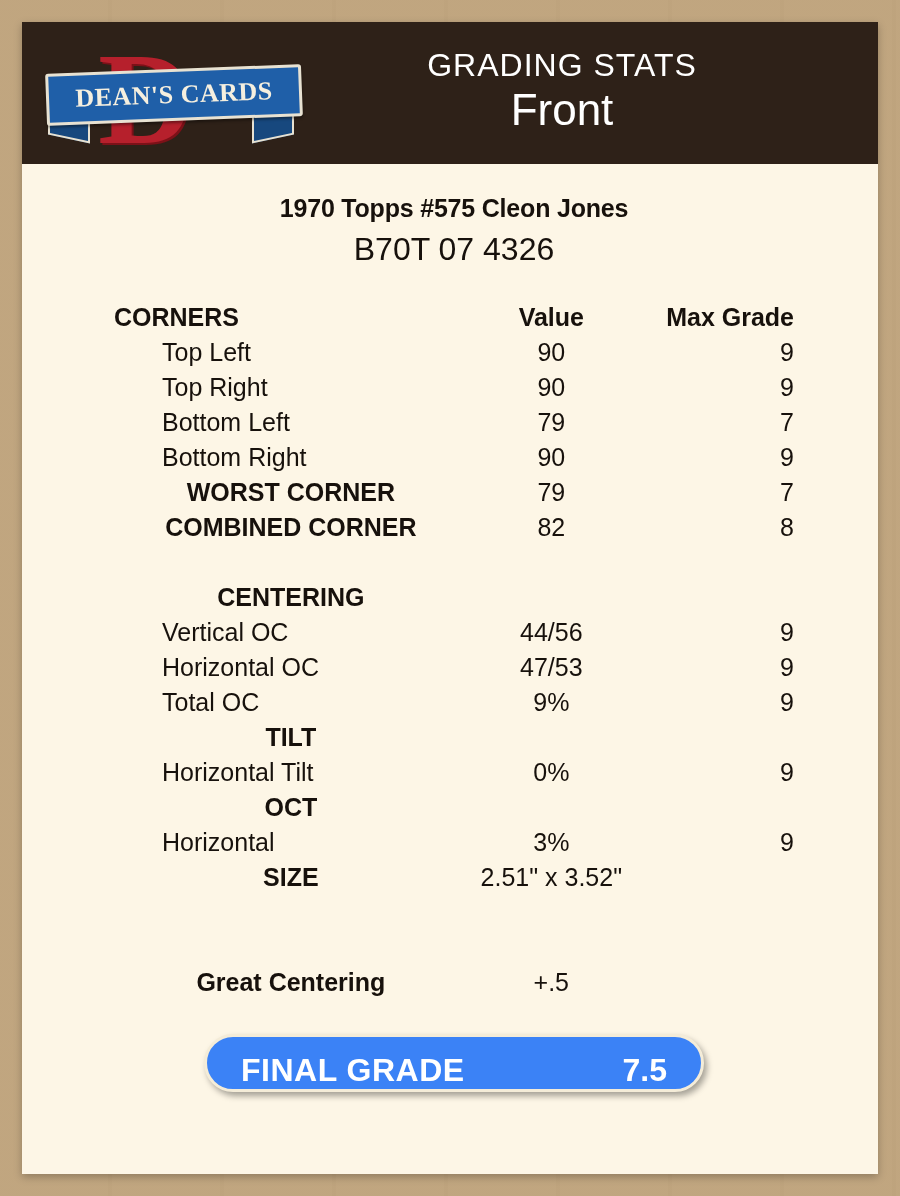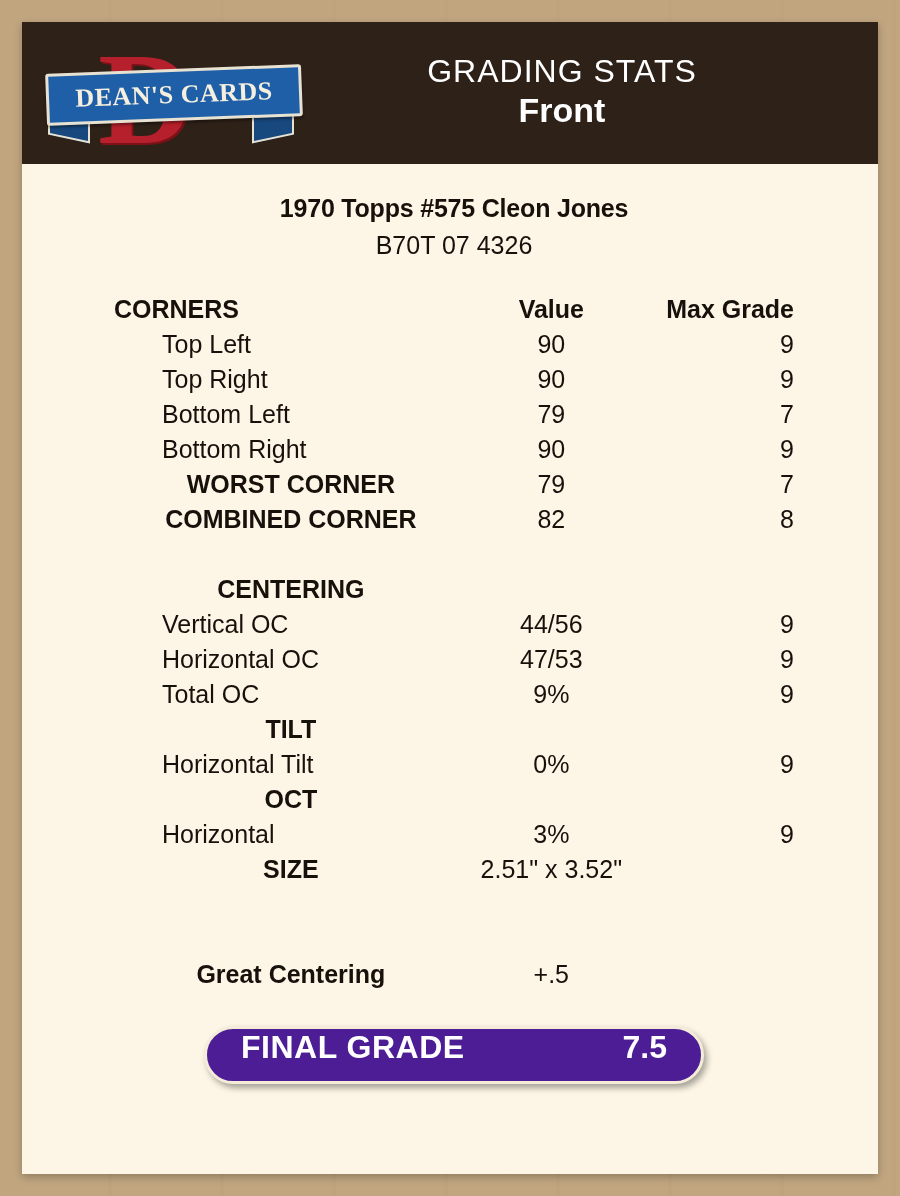--- a/index.html
+++ b/index.html
@@ -98,39 +98,38 @@
     text-align: center;
     color: #ffffff;
     padding-right: 40px;
   }
   .header-title {
     font-size: 32px;
     letter-spacing: 1px;
     line-height: 1.05;
   }
   .header-subtitle {
-    font-size: 34px;
+    font-size: 44px;
     line-height: 1.2;
     margin-top: 2px;
-    font-weight: bold;
   }
 
   .body-area {
     padding: 30px 0 0 8px;
   }
   .card-title {
     text-align: center;
     font-size: 25px;
     font-weight: bold;
     color: #17110c;
     letter-spacing: -0.2px;
   }
   .card-code {
     text-align: center;
-    font-size: 25px;
+    font-size: 32px;
     color: #17110c;
     margin-top: 8px;
   }
 
   table.stats {
     margin: 32px auto 0 auto;
     width: 680px;
     border-collapse: collapse;
   }
   table.stats td {
@@ -151,26 +150,26 @@
   .small-spacer td { height: 10px; }
 
   .final-wrap {
     display: flex;
     justify-content: center;
     margin-top: 34px;
   }
   .final-grade {
     width: 500px;
     height: 58px;
-    background: #4c1d95;
+    background: #3b82f6;
     border: 3px solid #f4ecd8;
     border-radius: 30px;
     box-shadow: 3px 4px 6px rgba(0,0,0,0.35);
     display: flex;
-    align-items: flex-start;
+    align-items: flex-end;
     justify-content: space-between;
     padding: 0 34px;
     box-sizing: border-box;
   }
   .final-grade .fg-label {
     color: #ffffff;
     font-size: 32px;
     font-weight: bold;
     letter-spacing: 0.5px;
   }

